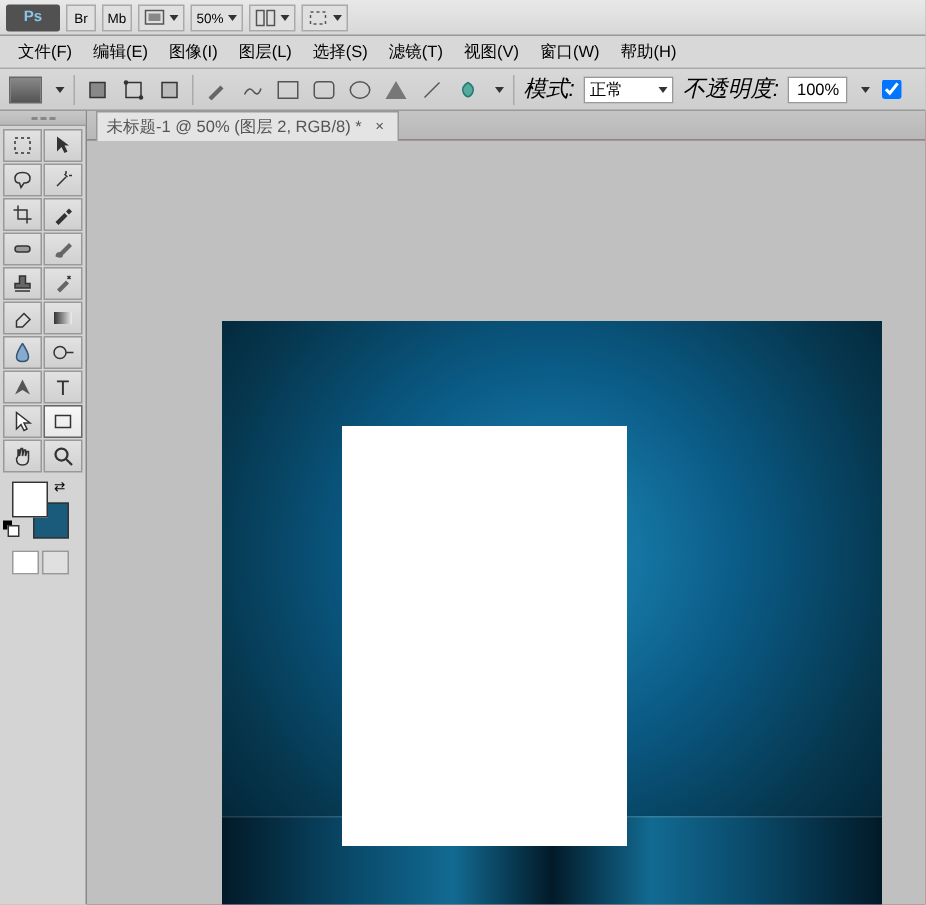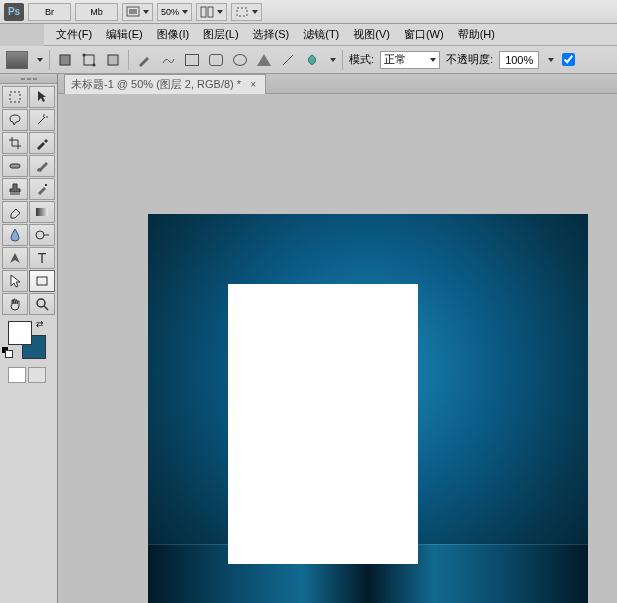--- a/index.html
+++ b/index.html
@@ -1,36 +1,36 @@
 <!DOCTYPE html>
 <html><head>
   <meta charset="utf-8">
   <style>
     * { margin: 0; padding: 0; box-sizing: border-box; }
     body { font-family: "Microsoft YaHei", Arial, sans-serif; font-size: 11px; background: #c8c8c8; width: 617px; height: 603px; overflow: hidden; }
     
     .titlebar { height: 24px; background: linear-gradient(#e8e8e8, #d8d8d8); display: flex; align-items: center; padding: 0 4px; gap: 4px; border-bottom: 1px solid #999; }
-    .ps-logo { width: 20px; height: 18px; background: #515151; color: #8cc5e8; font-weight: bold; font-size: 10px; display: flex; align-items: center; justify-content: center; border-radius: 2px; }
-    .tb-btn { width: 43px; height: 18px; background: #e0e0e0; border: 1px solid #aaa; display: flex; align-items: center; justify-content: center; font-size: 9px; }
+    .ps-logo { width: 36px; height: 18px; background: #515151; color: #8cc5e8; font-weight: bold; font-size: 10px; display: flex; align-items: center; justify-content: center; border-radius: 2px; }
+    .tb-btn { width: 20px; height: 18px; background: #e0e0e0; border: 1px solid #aaa; display: flex; align-items: center; justify-content: center; font-size: 9px; }
     .tb-drop { height: 18px; background: #e0e0e0; border: 1px solid #aaa; display: flex; align-items: center; padding: 0 3px; font-size: 9px; text-align: center; }
     .drop-arrow { width: 0; height: 0; border-left: 3px solid transparent; border-right: 3px solid transparent; border-top: 4px solid #333; margin-left: 3px; }
     
-    .menubar { height: 22px; background: #d8d8d8; display: flex; align-items: center; padding: 0 6px; gap: 2px; border-bottom: 1px solid #aaa; margin-left: 44px; }
+    .menubar { height: 22px; background: #d8d8d8; display: flex; align-items: center; padding: 0 6px; gap: 2px; border-bottom: 1px solid #aaa; }
     .menu-item { padding: 2px 6px; cursor: pointer; }
     
     .optionsbar { height: 28px; background: linear-gradient(#d8d8d8, #cecece); display: flex; align-items: center; padding: 0 6px; gap: 6px; border-bottom: 1px solid #999; }
     .opt-swatch { width: 22px; height: 18px; background: linear-gradient(#888, #555); border: 1px solid #666; }
     .opt-sep { width: 1px; height: 20px; background: #aaa; }
     .opt-icon { width: 18px; height: 18px; display: flex; align-items: center; justify-content: center; border: 1px solid transparent; }
     .opt-shape { width: 14px; height: 12px; border: 1px solid #555; }
     .opt-shape.rect { }
     .opt-shape.rrect { border-radius: 3px; }
     .opt-shape.ellipse { border-radius: 50%; }
     .opt-shape.poly { width: 0; height: 0; border-left: 7px solid transparent; border-right: 7px solid transparent; border-bottom: 12px solid #777; border-top: none; }
-    .opt-label { font-size: 11px; }
+    .opt-label { font-size: 15px; font-style: italic; }
     .opt-select { height: 18px; min-width: 60px; background: #fff; border: 1px solid #999; padding: 0 3px; display: flex; align-items: center; justify-content: space-between; }
     .opt-input { width: 40px; height: 18px; background: #fff; border: 1px solid #999; padding: 0 5px; display: flex; align-items: center; }
     
     .workarea { position: relative; height: 529px; display: flex; }
     
     .toolbox { width: 58px; background: #d4d4d4; border-right: 1px solid #888; }
     .tool-handle { height: 10px; background: linear-gradient(#c8c8c8, #b8b8b8); border-bottom: 1px solid #999; display: flex; align-items: center; justify-content: center; }
     .tool-handle span { width: 4px; height: 2px; background: #888; box-shadow: 6px 0 #888, -6px 0 #888; }
     .tool-grid { display: grid; grid-template-columns: 1fr 1fr; gap: 1px; padding: 2px; }
     .tool { width: 26px; height: 22px; background: linear-gradient(#e2e2e2, #d0d0d0); border: 1px solid #999; display: flex; align-items: center; justify-content: center; cursor: pointer; }

